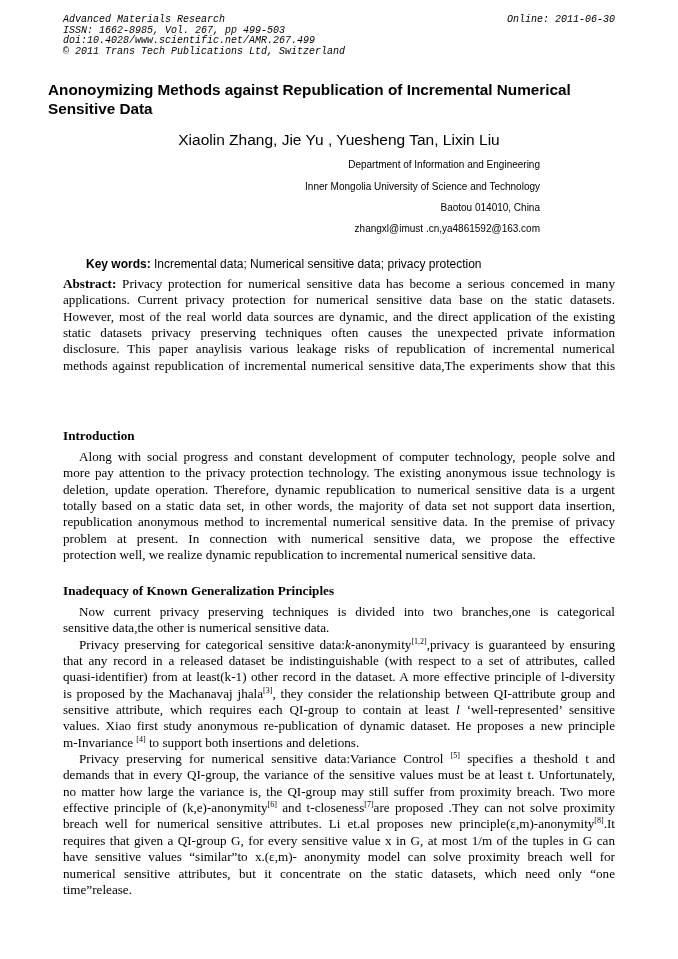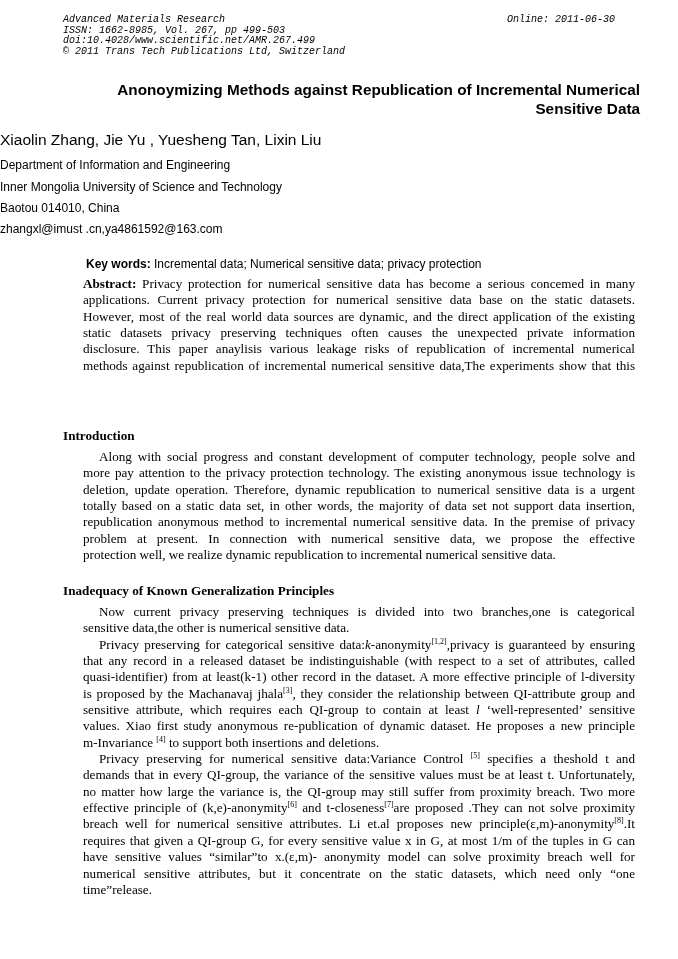--- a/index.html
+++ b/index.html
@@ -1,25 +1,25 @@
 <!DOCTYPE html>
 <html><head>
 <meta charset="utf-8">
 <style>
   html, body { margin: 0; padding: 0; background: #ffffff; }
   body { width: 678px; height: 959px; position: relative; overflow: hidden; color: #000; }
   .header { position: absolute; left: 63px; top: 15px; width: 552px; font-family: Liberation Mono, monospace; font-style: italic; font-size: 10px; line-height: 10.5px; }
   .header .online { position: absolute; right: 0; top: 0; }
-  .title { position: absolute; left: 40px; width: 600px; top: 80px; text-align: right; font-family: "Liberation Sans", sans-serif; font-weight: bold; font-size: 15.3px; line-height: 19px; }
-  .authors { position: absolute; left: 0; width: 678px; top: 131px; font-family: "Liberation Sans", sans-serif; font-size: 15.5px; line-height: 18px; }
-  .affil { position: absolute; left: 0; width: 540px; text-align: left; font-family: "Liberation Sans", sans-serif; font-size: 12px; line-height: 14px; }
+  .title { position: absolute; left: 48px; width: 600px; top: 80px; text-align: left; font-family: "Liberation Sans", sans-serif; font-weight: bold; font-size: 15.3px; line-height: 19px; }
+  .authors { position: absolute; left: 0; width: 678px; top: 131px; text-align: center; font-family: "Liberation Sans", sans-serif; font-size: 15.5px; line-height: 18px; }
+  .affil { position: absolute; left: 0; width: 540px; text-align: right; font-family: "Liberation Sans", sans-serif; font-size: 10px; line-height: 14px; }
   .keywords { position: absolute; left: 63px; top: 257px; font-family: "Liberation Sans", sans-serif; font-size: 12px; line-height: 14px; white-space: nowrap; }
   .keywords b { font-weight: bold; margin-left: 23px; }
   .serif { font-family: "Liberation Serif", serif; font-size: 13.15px; line-height: 16.35px; text-align: justify; }
-  .block { position: absolute; left: 63px; width: 552px; margin-left: 20px; }
+  .block { position: absolute; left: 63px; width: 552px; }
   .section-h { position: absolute; left: 63px; font-family: "Liberation Serif", serif; font-weight: bold; font-size: 13.2px; line-height: 16px; }
   sup { font-size: 8px; line-height: 0; vertical-align: 5px; }
   .line { display: block; text-align: justify; text-align-last: justify; white-space: nowrap; overflow: visible; height: 16.35px; }
   .last { text-align-last: left; }
 </style>
 </head>
 <body>
 
 <div class="header">
   <div>Advanced Materials Research</div>

